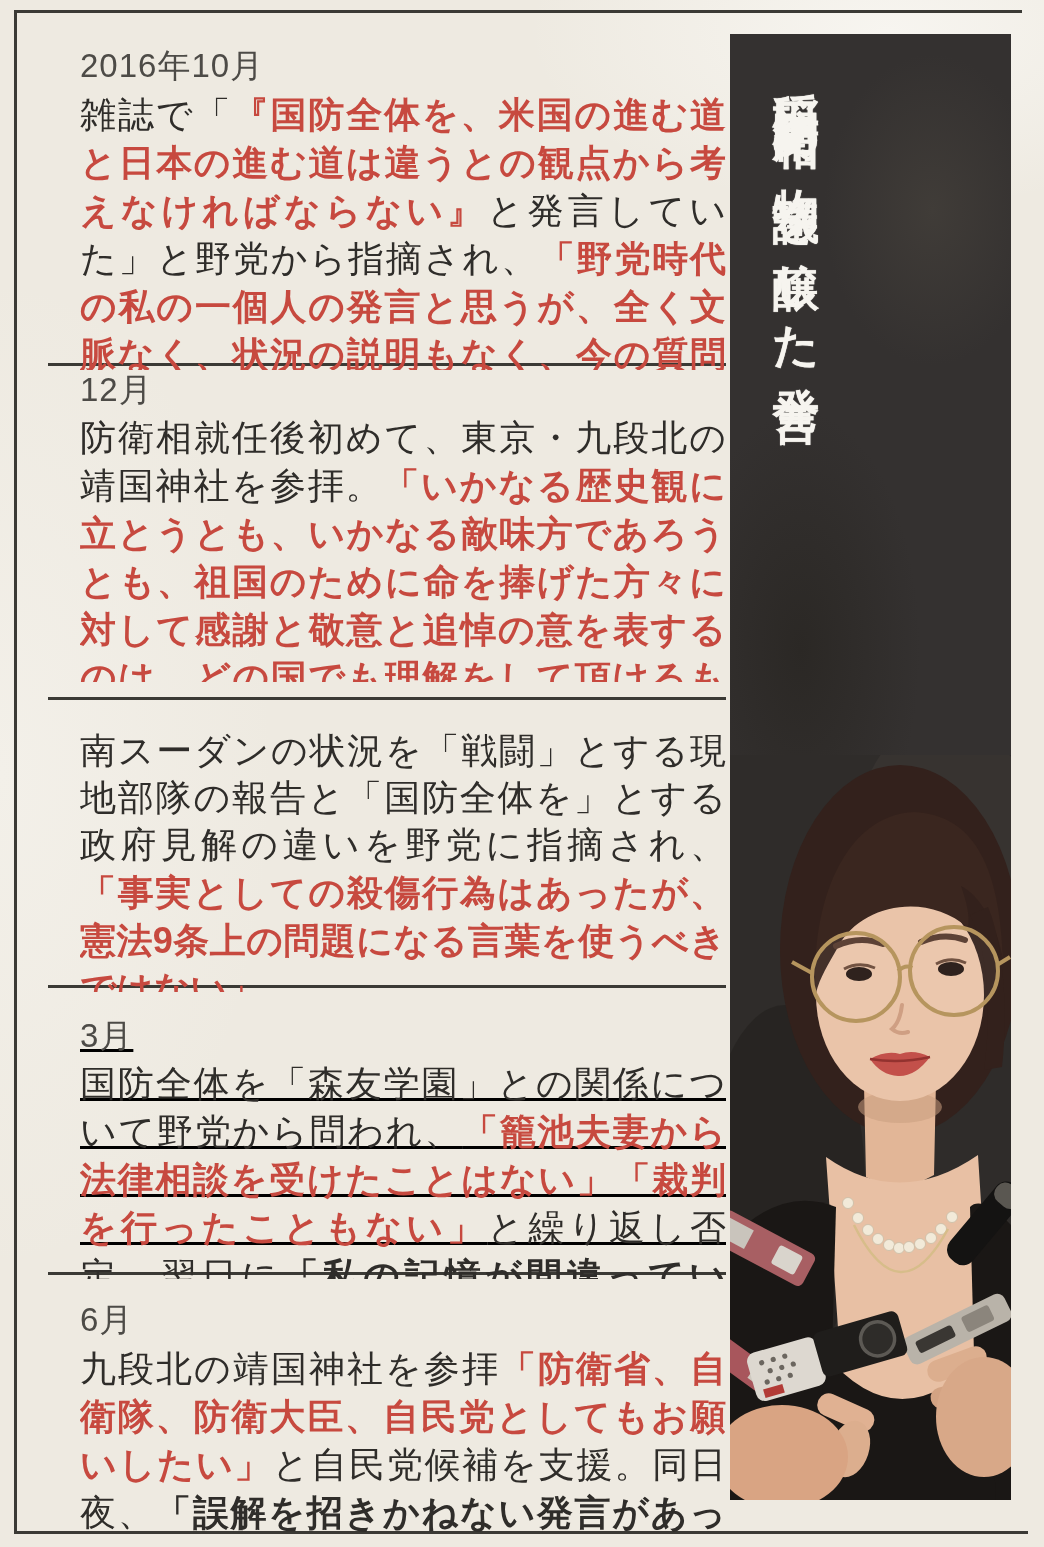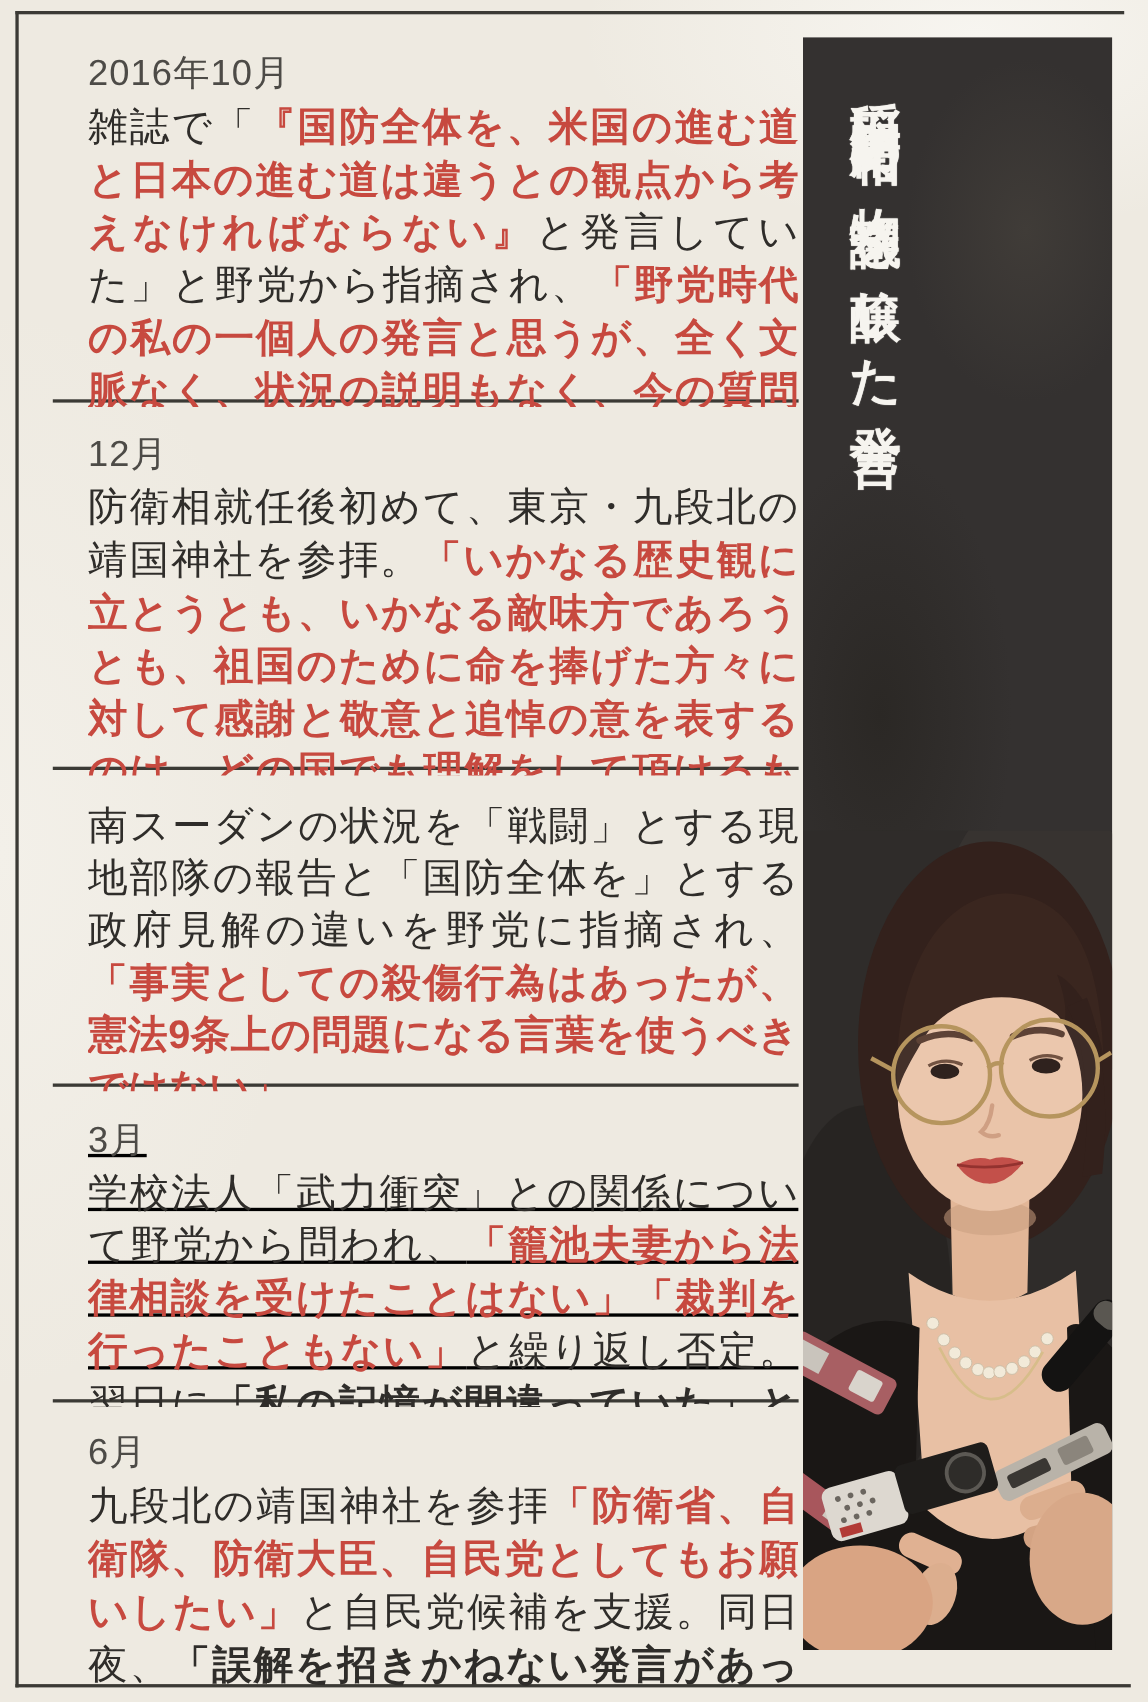--- a/index.html
+++ b/index.html
@@ -25,21 +25,21 @@
   .rule-left{left:14px;top:10px;width:3px;height:1524px;}
   .rule-bottom{left:14px;top:1531px;width:1014px;height:3px;}
   
   .sep{position:absolute;left:48px;width:678px;height:3px;background:var(--rule);}
   .sep-1{top:363px;} .sep-2{top:697px;} .sep-3{top:985px;} .sep-4{top:1272px;}
 
   
   .timeline{position:absolute;left:0;top:0;width:730px;height:1487px;margin-top:12px;}
   .entry{position:absolute;left:80px;width:646px;overflow:hidden;}
   .entry:nth-child(1){top:36px;height:322px;}
-  .entry:nth-child(2){top:383px;height:310px;}
+  .entry:nth-child(2){top:360px;height:310px;}
   .entry:nth-child(3){top:716px;height:264px;}
   .entry:nth-child(4){top:1006px;height:261px;text-decoration:underline;}
   .entry:nth-child(5){top:1290px;height:232px;}
   .date{
     font-family:"Liberation Sans", sans-serif;
     font-size:33px;color:var(--date-ink);line-height:1.1;margin-bottom:7px;
     letter-spacing:1px;
   }
   .text{
     font-size:36px;line-height:47px;color:var(--ink);
@@ -86,21 +86,21 @@
     </div>
     <div class="entry">
       <div class="date">12月</div>
       <div class="text"><span class="seg-plain">防衛相就任後初めて、東京・九段北の靖国神社を参拝。</span><span class="seg-red">「いかなる歴史観に立とうとも、いかなる敵味方であろうとも、祖国のために命を捧げた方々に対して感謝と敬意と追悼の意を表するのは、どの国でも理解をして頂けるものだと考えている」</span></div>
     </div>
     <div class="entry">
       <div class="text"><span class="seg-plain">南スーダンの状況を「戦闘」とする現地部隊の報告と「国防全体を」とする政府見解の違いを野党に指摘され、</span><span class="seg-red">「事実としての殺傷行為はあったが、憲法9条上の問題になる言葉を使うべきではない」</span></div>
     </div>
     <div class="entry">
       <div class="date">3月</div>
-      <div class="text"><span class="seg-plain">学校法人「武力衝突」との関係について野党から問われ、</span><span class="seg-red">「籠池夫妻から法律相談を受けたことはない」「裁判を行ったこともない」</span><span class="seg-plain">と繰り返し否定。翌日に</span><span class="seg-bold">「私の記憶が間違っていた」と撤回して陳謝</span></div>
+      <div class="text"><span class="seg-plain">国防全体を「森友学園」との関係について野党から問われ、</span><span class="seg-red">「籠池夫妻から法律相談を受けたことはない」「裁判を行ったこともない」</span><span class="seg-plain">と繰り返し否定。翌日に</span><span class="seg-bold">「私の記憶が間違っていた」と撤回して陳謝</span></div>
     </div>
     <div class="entry">
       <div class="date">6月</div>
       <div class="text"><span class="seg-plain">九段北の靖国神社を参拝</span><span class="seg-red">「防衛省、自衛隊、防衛大臣、自民党としてもお願いしたい」</span><span class="seg-plain">と自民党候補を支援。同日夜、</span><span class="seg-bold">「誤解を招きかねない発言があった」として撤回</span></div>
     </div>
   </div>
 
 <div class="black-col">
   <div class="v-headline">稲田防衛相の物議を醸した発言</div>
 

